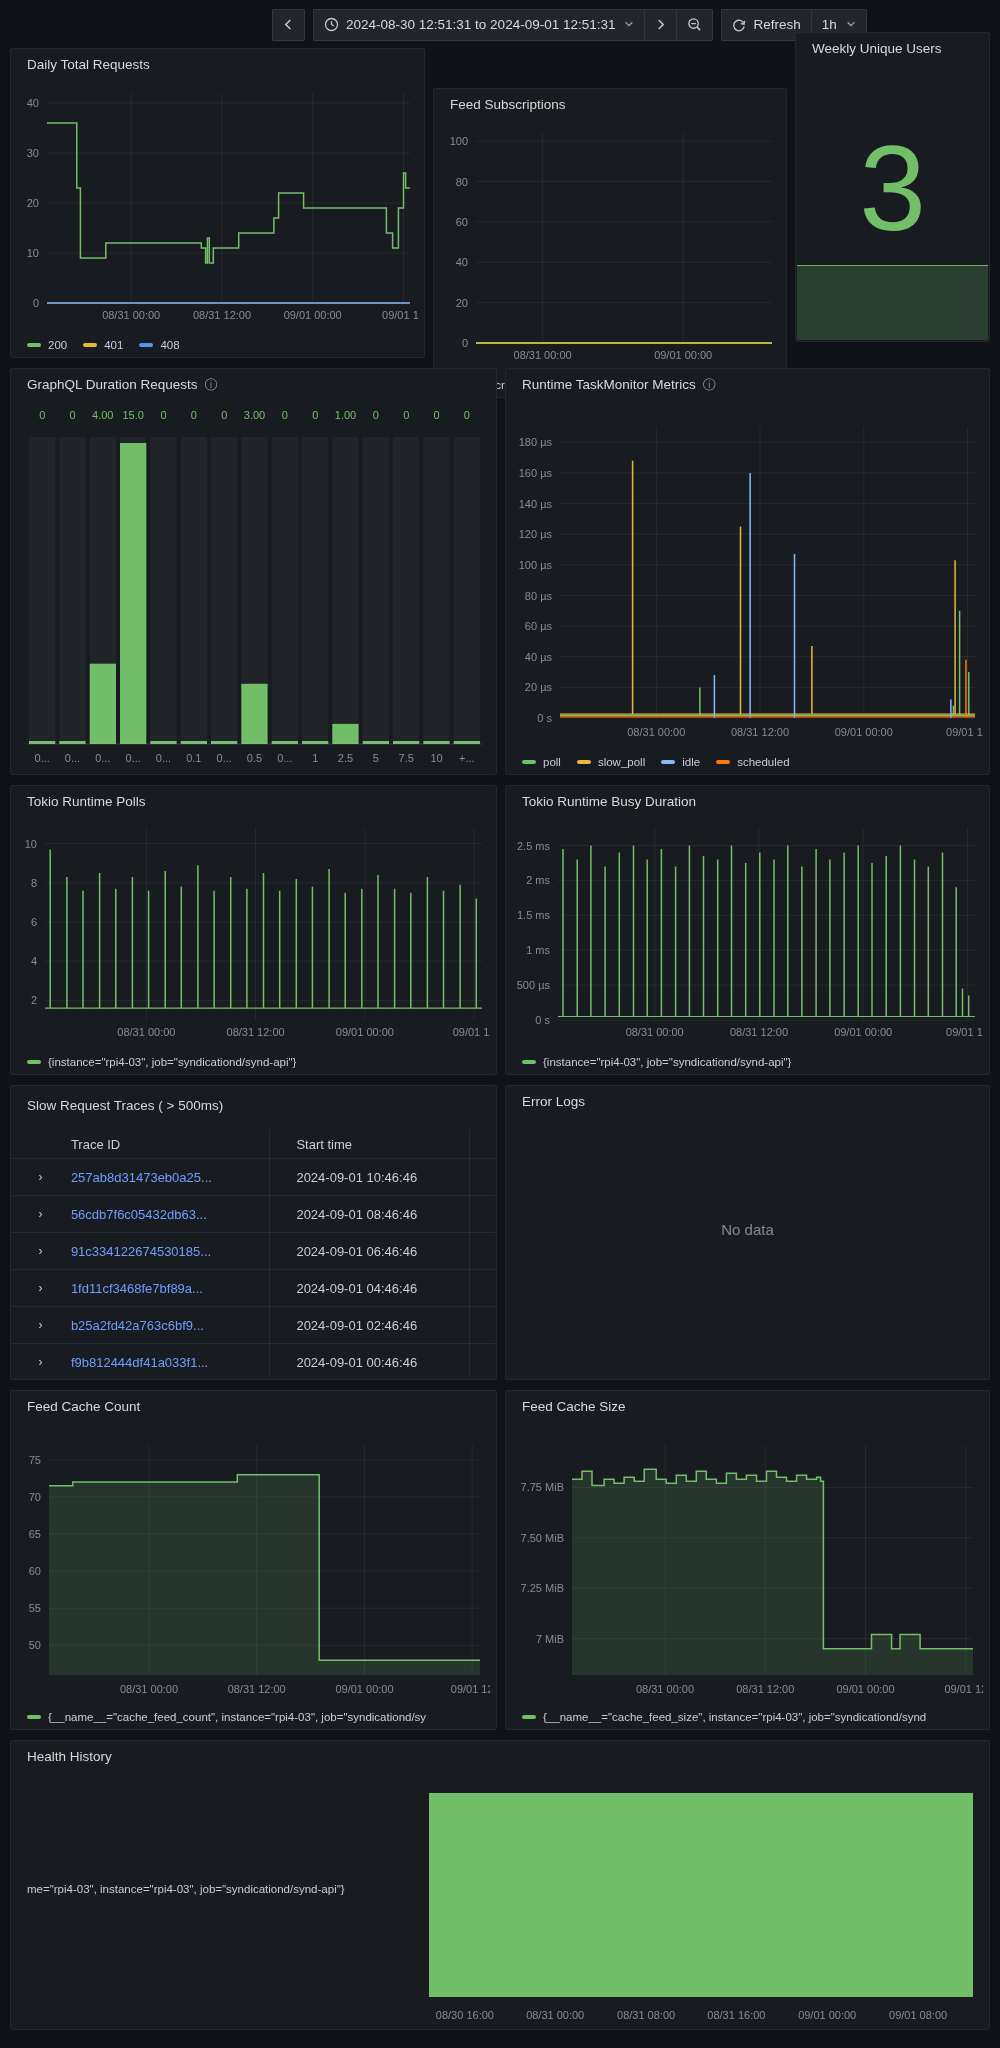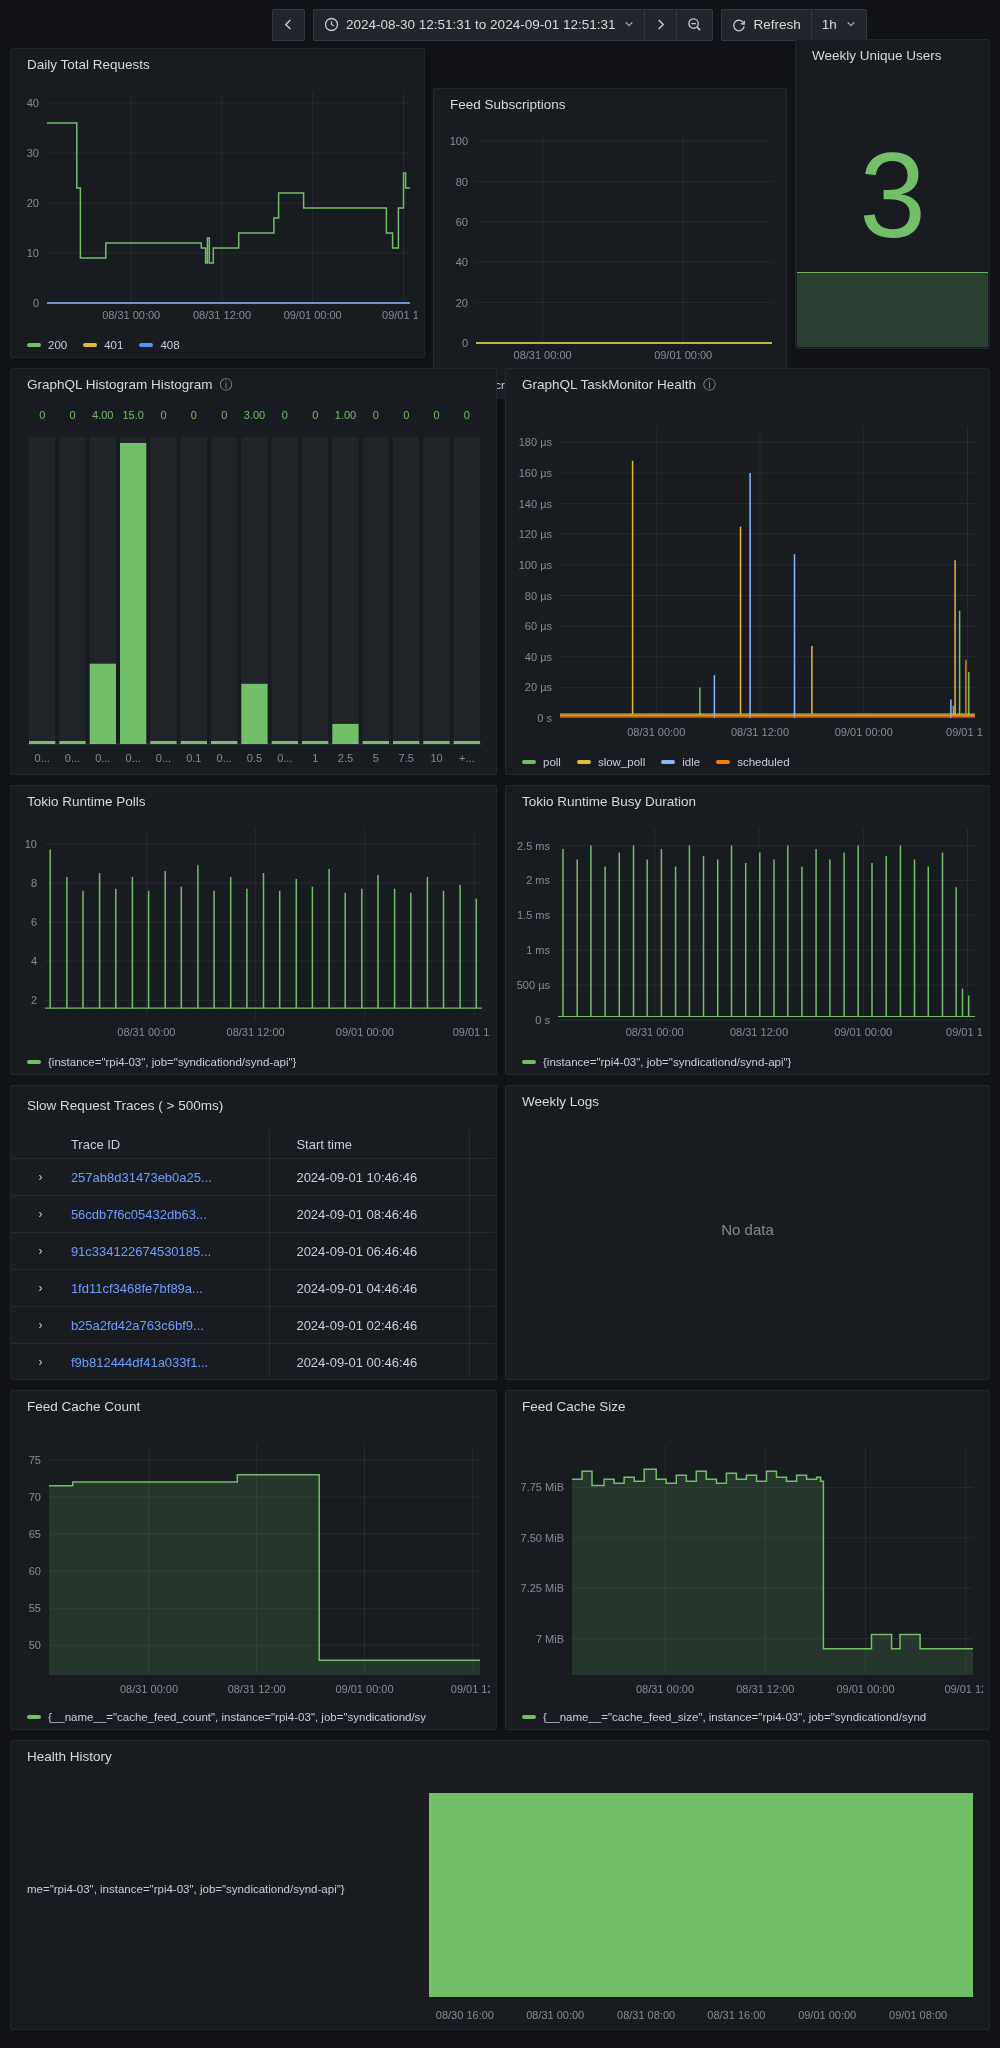--- a/index.html
+++ b/index.html
@@ -185,31 +185,31 @@
           <span class="dash" style="background: rgb(115, 191, 105);"></span>
           <span class="lbl">subscription</span>
         </div>
         <div class="legend-item">
           <span class="dash" style="background: rgb(234, 184, 57);"></span>
           <span class="lbl">unsubscription</span>
         </div>
       </div>
   </div>
 
-  <div class="panel" style="left:795px;top:39px;width:195px;height:310px;">
+  <div class="panel" style="left:795px;top:32px;width:195px;height:310px;">
     <div class="panel-header">
       <span class="panel-title">Weekly Unique Users</span>
     </div>
     <div class="stat-value">3</div>
     <div class="stat-spark"></div>
   </div>
 
   <div class="panel" style="left:10px;top:368px;width:487px;height:407px;">
     <div class="panel-header">
-      <span class="panel-title">GraphQL Histogram Histogram</span>
+      <span class="panel-title">GraphQL Duration Requests</span>
       <span class="info-icon">ⓘ</span>
     </div>
     <svg width="471" height="371" style="position:absolute;left:8px;top:30px;">
         <rect x="10.0" y="38" width="26.3" height="307" fill="#212429"></rect>
         <rect x="10.0" y="342.0" width="26.3" height="3.0" fill="#73bf69"></rect>
         <text class="vlab" x="23.2" y="20" text-anchor="middle">0</text>
         <text class="tick" x="23.2" y="363" text-anchor="middle">0...</text>
         <rect x="40.3" y="38" width="26.3" height="307" fill="#212429"></rect>
         <rect x="40.3" y="342.0" width="26.3" height="3.0" fill="#73bf69"></rect>
         <text class="vlab" x="53.5" y="20" text-anchor="middle">0</text>
@@ -265,21 +265,21 @@
         <rect x="434.7" y="38" width="26.3" height="307" fill="#212429"></rect>
         <rect x="434.7" y="342.0" width="26.3" height="3.0" fill="#73bf69"></rect>
         <text class="vlab" x="447.8" y="20" text-anchor="middle">0</text>
         <text class="tick" x="447.8" y="363" text-anchor="middle">+...</text>
         <line x1="8" x2="463" y1="345" y2="345" stroke="rgba(204,204,220,0.18)"></line>
       </svg>
   </div>
 
   <div class="panel" style="left:505px;top:368px;width:485px;height:407px;">
     <div class="panel-header">
-      <span class="panel-title">GraphQL TaskMonitor Health</span>
+      <span class="panel-title">Runtime TaskMonitor Metrics</span>
       <span class="info-icon">ⓘ</span>
     </div>
     <svg width="469" height="343" style="position:absolute;left:8px;top:30px;">
         <line x1="46" x2="461" y1="319.0" y2="319.0" stroke="rgba(204,204,220,0.08)"></line>
         <text class="tick" x="38" y="323.0" text-anchor="end">0 s</text>
         <line x1="46" x2="461" y1="288.4" y2="288.4" stroke="rgba(204,204,220,0.08)"></line>
         <text class="tick" x="38" y="292.4" text-anchor="end">20 µs</text>
         <line x1="46" x2="461" y1="257.7" y2="257.7" stroke="rgba(204,204,220,0.08)"></line>
         <text class="tick" x="38" y="261.7" text-anchor="end">40 µs</text>
         <line x1="46" x2="461" y1="227.1" y2="227.1" stroke="rgba(204,204,220,0.08)"></line>
@@ -526,21 +526,21 @@
           </div>
           <div class="c1">f9b812444df41a033f1...</div>
           <div class="c2">2024-09-01 00:46:46</div>
           <div class="c3">s</div>
         </div>
       </div>
   </div>
 
   <div class="panel" style="left:505px;top:1085px;width:485px;height:295px;">
     <div class="panel-header">
-      <span class="panel-title">Weekly Logs</span>
+      <span class="panel-title">Error Logs</span>
     </div>
     <div class="nodata">No data</div>
   </div>
 
   <div class="panel" style="left:10px;top:1390px;width:487px;height:340px;">
     <div class="panel-header">
       <span class="panel-title">Feed Cache Count</span>
     </div>
     <svg width="471" height="278" style="position:absolute;left:8px;top:30px;">
         <line x1="30" x2="461" y1="224.3" y2="224.3" stroke="rgba(204,204,220,0.08)"></line>

